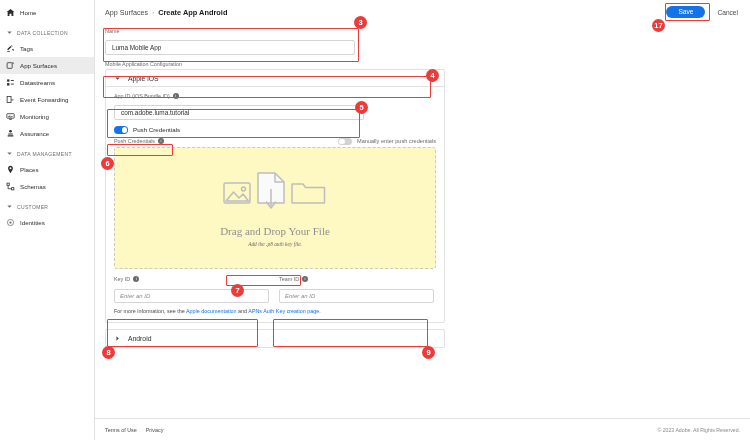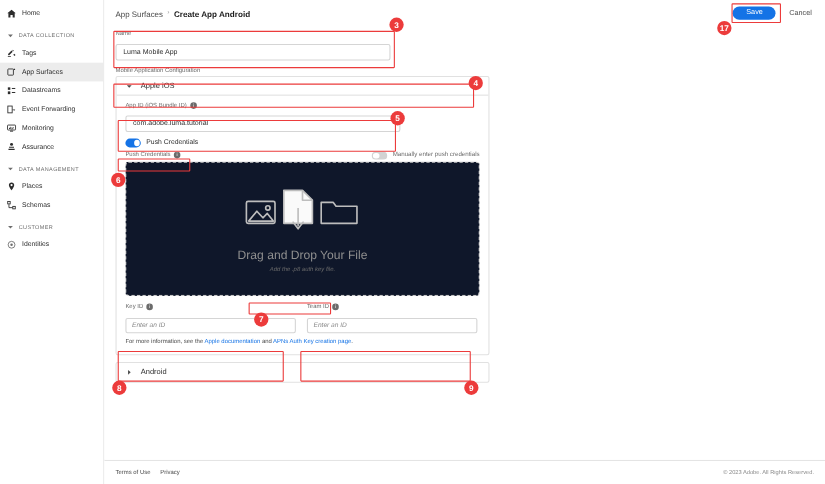--- a/index.html
+++ b/index.html
@@ -120,21 +120,22 @@
   .switch-label { font-size:6.2px; color:#2c2c2c; }
 
   .subhead-row { display:flex; align-items:center; margin:3px 0 2px 0; }
   .subhead-row .right { margin-left:auto; display:flex; align-items:center; gap:5px; }
   .muted-label { font-size:5.6px; color:#6b6b6b; }
 
   .dropzone {
     border:1px dashed #c9c9c9; border-radius:3px;
     height:122px; display:flex; flex-direction:column;
     align-items:center; justify-content:center;
-    background:#0f172a;
+    background:#fef9c3;
+    font-family:Liberation Serif, serif;
   }
   .dz-title { font-size:11px; color:#8f8f8f; margin-top:6px; }
   .dz-sub { font-size:5.4px; color:#6b6b6b; font-style:italic; margin-top:4px; }
 
   .two-col { display:flex; gap:10px; margin-top:7px; }
   .col { width:155px; }
   .txt-sm { width:155px; height:14px; border:1px solid #d5d5d5; border-radius:2px;
             font-size:6px; font-family:inherit; padding:0 5px; color:#2c2c2c; background:#fff; }
   .txt-sm::placeholder { color:#8a8a8a; font-style:italic; }
 

